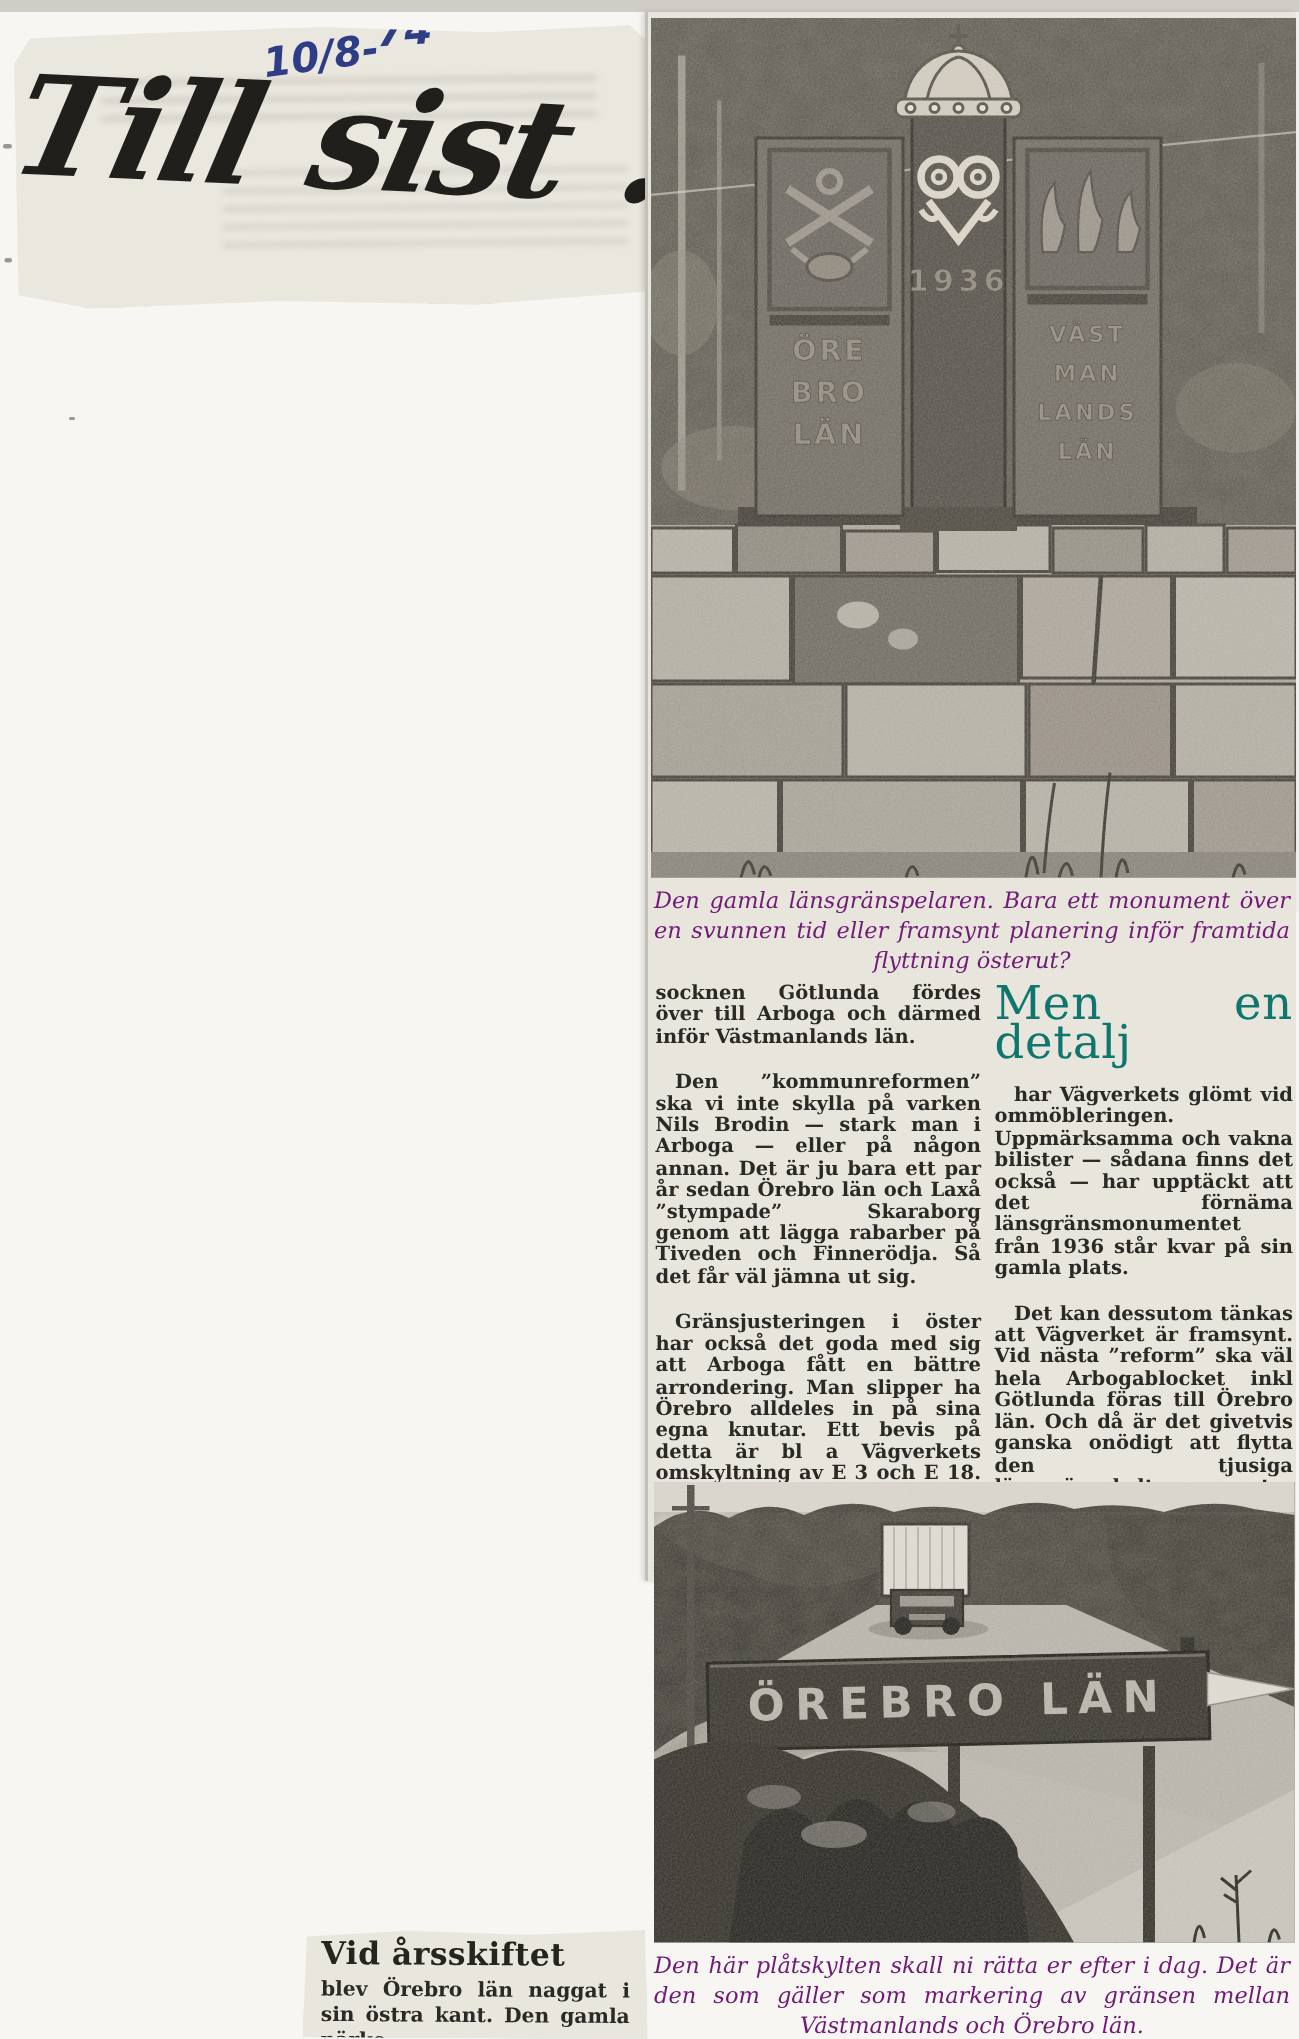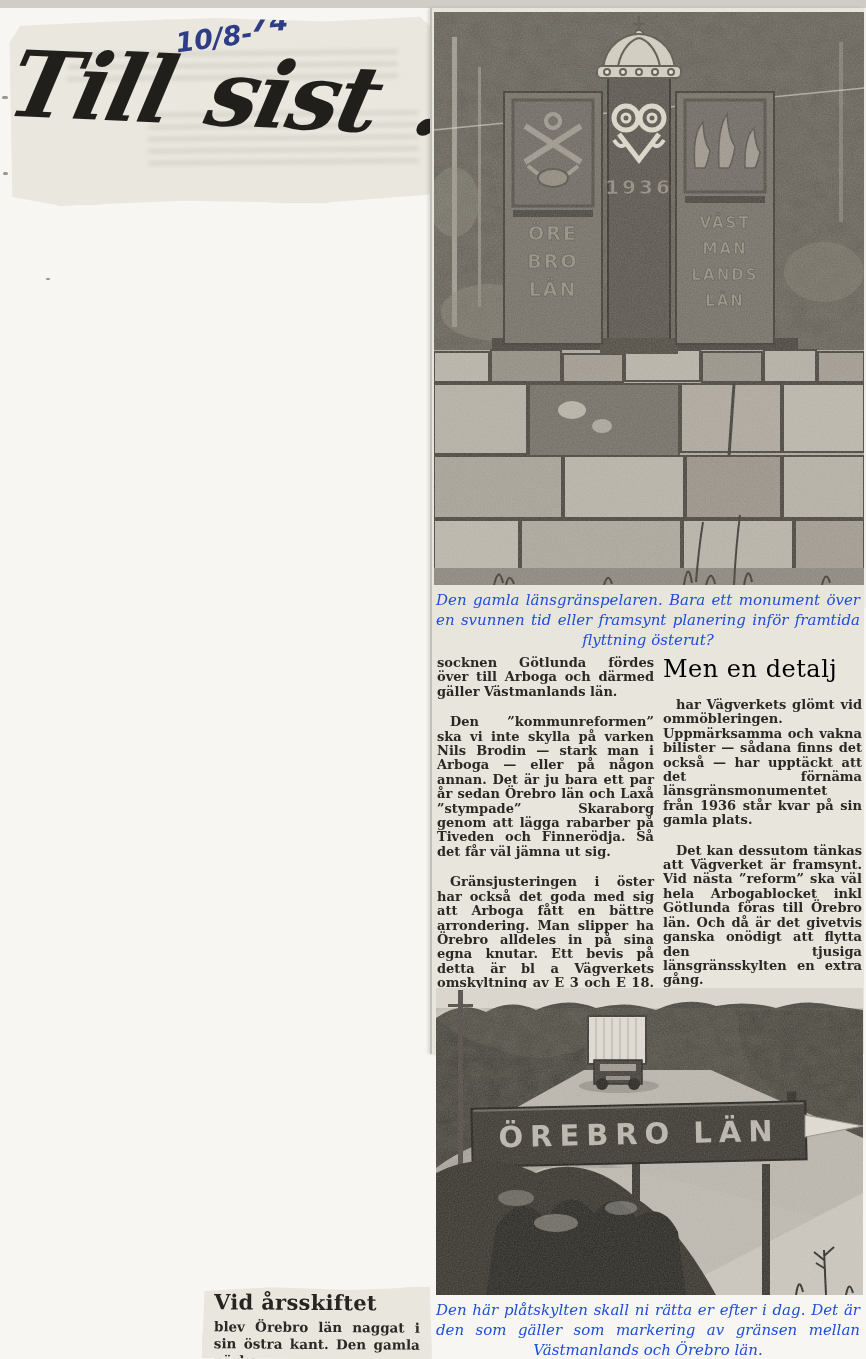--- a/index.html
+++ b/index.html
@@ -24,32 +24,32 @@
     repeating-linear-gradient(0deg,transparent 0 9px,#8d8a80 9px 12px);}
   .handwritten{left:168px;top:2px;color:#2e3d85;font-family:"DejaVu Sans",sans-serif;
     font-style:italic;font-size:27px;font-weight:bold;transform:rotate(-7deg);white-space:nowrap;}
   .handwritten .hi{display:inline-block;transform:translateY(-9px) rotate(4deg);}
 
   
   .article-clip{left:430px;top:8px;width:432px;height:1046px;background:#e8e5dd;
     border-left:2px solid #c3c0b8;box-shadow:-2px 0 3px rgba(0,0,0,.12);}
 
   .photo-frame{background:#6a665f;}
-  .caption{font-style:italic;font-size:15px;line-height:20px;color:#1d4ed8;
+  .caption{font-style:italic;font-size:15px;line-height:20px;color:#701a75;
     text-align:justify;text-align-last:center;}
 
   
   .colwrap{left:3px;top:648px;width:426px;}
   .col{position:absolute;top:0;font-size:13px;line-height:14.4px;font-weight:bold;
     color:#2b2925;text-align:justify;}
   .col p{margin:0 0 7px 0;}
   .col p.ind{text-indent:13px;margin-top:16px;}
   .col-left{left:2px;width:217px;}
   .col-right{left:228px;width:199px;}
-  .subhead{font-size:24px;font-weight:normal;line-height:26px;margin:0 0 6px 0;color:#000000;
+  .subhead{font-size:31px;font-weight:normal;line-height:26px;margin:0 0 6px 0;color:#0f766e;
     letter-spacing:.5px;}
 
   
   .bottom-clip{left:202px;top:1286px;width:230px;height:73px;background:#e9e6de;
     transform:rotate(.4deg);
     clip-path:polygon(1% 8%,30% 2%,65% 5%,99% 0%,100% 100%,0% 100%);
     box-shadow:0 0 3px rgba(0,0,0,.18);}
   .bottom-head{left:12px;top:4px;font-size:21px;font-weight:bold;color:#26241f;letter-spacing:.3px;}
   .bottom-body{left:12px;top:33px;width:206px;font-size:13.5px;line-height:17px;font-weight:bold;
     color:#2b2925;text-align:justify;}
@@ -193,21 +193,21 @@
     </g>
 
     <rect width="430" height="573" filter="url(#grain1)" opacity="0.45"></rect>
   </svg>
   </div>
 
   <div class="abs caption" style="left:4px;top:582px;width:424px;">Den gamla länsgränspelaren. Bara ett monument över en svunnen tid eller framsynt planering inför framtida flyttning österut?</div>
 
   <div class="abs colwrap">
     <div class="col col-left">
-      <p>socknen Götlunda fördes över till Arboga och därmed gäller Västmanlands län.</p>
+      <p>socknen Götlunda fördes över till Arboga och därmed inför Västmanlands län.</p>
       <p class="ind">Den ”kommunreformen” ska vi inte skylla på varken Nils Brodin — stark man i Arboga — eller på någon annan. Det är ju bara ett par år sedan Örebro län och Laxå ”stympade” Skaraborg genom att lägga rabarber på Tiveden och Finnerödja. Så det får väl jämna ut sig.</p>
       <p class="ind">Gränsjusteringen i öster har också det goda med sig att Arboga fått en bättre arrondering. Man slipper ha Örebro alldeles in på sina egna knutar. Ett bevis på detta är bl a Vägverkets omskyltning av E 3 och E 18. Skylten Örebro län har flyttats någon mil väster ut, d v s närmare Örebro.</p>
     </div>
     <div class="col col-right">
       <p class="subhead">Men en detalj</p>
       <p class="ind">har Vägverkets glömt vid ommöbleringen. Uppmärksamma och vakna bilister — sådana finns det också — har upptäckt att det förnäma länsgränsmonumentet från 1936 står kvar på sin gamla plats.</p>
       <p class="ind">Det kan dessutom tänkas att Vägverket är framsynt. Vid nästa ”reform” ska väl hela Arbogablocket inkl Götlunda föras till Örebro län. Och då är det givetvis ganska onödigt att flytta den tjusiga länsgränsskylten en extra gång.</p>
     </div>
   </div>
 

